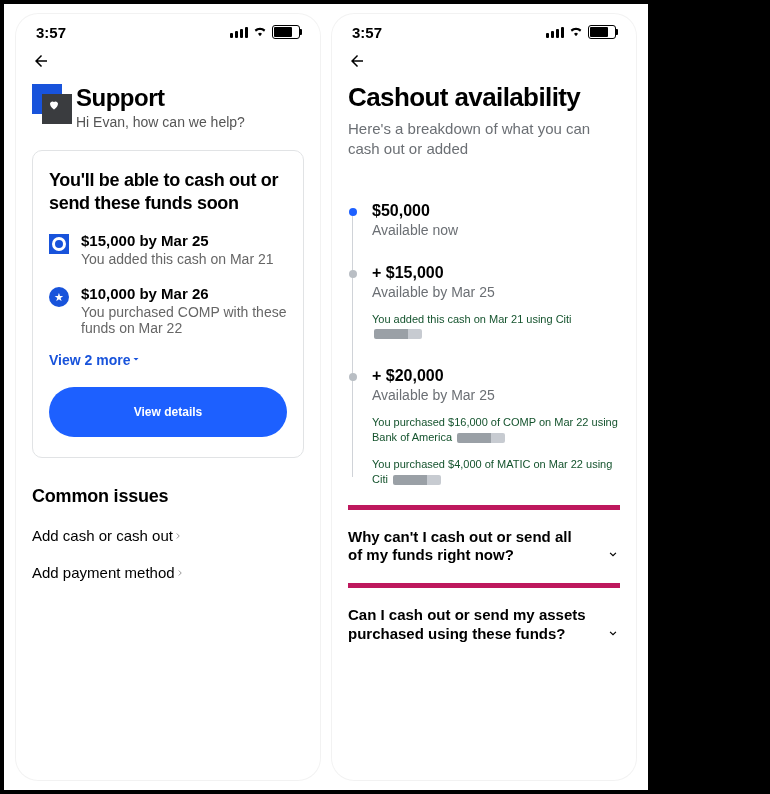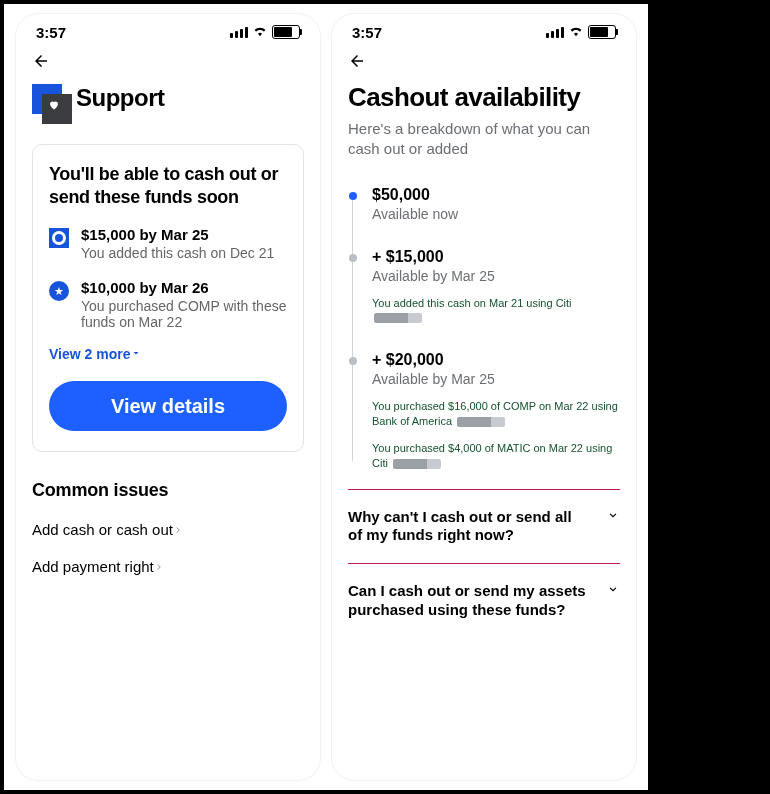--- a/index.html
+++ b/index.html
@@ -33,38 +33,38 @@
 .card-title{font-size:18px;font-weight:700;line-height:1.25;letter-spacing:-0.3px;}
 .fund-row{display:flex;gap:12px;margin-top:18px;}
 .fund-icon{width:20px;height:20px;flex:0 0 20px;margin-top:2px;display:flex;align-items:center;justify-content:center;}
 .fund-icon.cash{background:#1853db;}
 .fund-icon.cash::after{content:"";width:8px;height:8px;border:3px solid #fff;border-radius:50%;}
 .fund-icon.star{width:20px;height:20px;background:#1853db;border-radius:50%;color:#fff;font-size:11px;line-height:20px;text-align:center;}
 .fund-amount{font-size:15px;font-weight:700;}
 .fund-desc{font-size:14px;color:#666;margin-top:2px;}
 .view-more{display:inline-flex;align-items:center;color:#1853db;font-size:14px;font-weight:600;margin-top:16px;}
 .view-more svg{width:12px;height:12px;}
-.primary-btn{margin-top:18px;background:#1d60ff;color:#fff;border-radius:40px;height:50px;display:flex;align-items:center;justify-content:center;font-size:20px;font-weight:600;}
+.primary-btn{margin-top:18px;background:#1d60ff;color:#fff;border-radius:40px;height:50px;display:flex;align-items:center;justify-content:center;font-size:12px;font-weight:600;}
 .section-title{font-size:18px;font-weight:700;margin-top:28px;letter-spacing:-0.2px;}
 .list-item{display:flex;align-items:center;justify-content:flex-start;padding:20px 0 0 0;font-size:15px;}
 .list-item .chev svg{width:10px;height:10px;opacity:.5;}
 
 .r-title{font-size:26px;font-weight:700;letter-spacing:-0.6px;margin-top:2px;}
 .r-sub{font-size:15px;color:#6b6f74;margin-top:6px;line-height:1.35;}
-.timeline{margin-top:26px;position:relative;padding-left:10px;}
+.timeline{margin-top:42px;position:relative;padding-left:10px;}
 .timeline::before{content:"";position:absolute;left:4px;top:8px;bottom:10px;width:1px;background:#d0d3d8;}
 .tl-row{display:flex;gap:18px;margin-bottom:26px;position:relative;}
 .tl-dot{width:8px;height:8px;border-radius:50%;background:#b9bec4;position:absolute;left:-9px;top:6px;}
 .tl-dot.active{background:#1d60ff;}
 .tl-body{padding-left:14px;}
 .tl-amount{font-size:16px;font-weight:700;}
 .tl-avail{font-size:14px;color:#6b6f74;margin-top:2px;}
 .tl-note{font-size:11px;color:#14532d;margin-top:12px;line-height:1.35;}
 .redact{display:inline-block;vertical-align:middle;width:48px;height:10px;background:linear-gradient(90deg,#9aa0a6 0 70%,#c7cbd1 70% 100%);border-radius:2px;filter:blur(.4px);margin-left:2px;}
-.faq{border-top:1px solid #be185d;padding:18px 0;display:flex;align-items:flex-start;gap:20px;}
+.faq{border-top:5px solid #be185d;padding:18px 0;display:flex;align-items:flex-end;gap:20px;}
 .faq-text{font-size:15px;font-weight:700;flex:1;line-height:1.25;}
 .faq .chev svg{width:14px;height:14px;}
 </style>
 </head>
 <body>
 
 <div class="stage">
 
   <div class="phone">
     <div class="status-bar">
@@ -95,30 +95,31 @@
       <div class="support-hdr">
         <div class="support-icon">
           <div class="blue"></div>
             <div class="dark"></div>
           <svg class="heart" viewBox="0 0 24 24">
               <path d="M12 21s-8-5-8-12a5 5 0 0 1 8-3 5 5 0 0 1 8 3c0 7-8 12-8 12z" fill="#fff"></path>
             </svg>
         </div>
         <div>
           <div class="support-title">Support</div>
+          <div class="support-sub">Hi Evan, how can we help?</div>
         </div>
       </div>
 
       <div class="card">
         <div class="card-title">You'll be able to cash out or send these funds soon</div>
         <div class="fund-row">
           <div class="fund-icon cash"></div>
           <div>
             <div class="fund-amount">$15,000 by Mar 25</div>
-            <div class="fund-desc">You added this cash on Dec 21</div>
+            <div class="fund-desc">You added this cash on Mar 21</div>
           </div>
         </div>
         <div class="fund-row">
           <div class="fund-icon star">★</div>
           <div>
             <div class="fund-amount">$10,000 by Mar 26</div>
             <div class="fund-desc">You purchased COMP with these funds on Mar 22</div>
           </div>
         </div>
         <div class="view-more">
@@ -133,21 +134,21 @@
       </div>
 
       <div class="section-title">Common issues</div>
       <div class="list-item">
         <span>Add cash or cash out</span>
         <span class="chev"><svg viewBox="0 0 24 24">
               <path d="M9 6l6 6-6 6" fill="none" stroke="#000" stroke-width="2"></path>
             </svg></span>
       </div>
       <div class="list-item">
-        <span>Add payment right</span>
+        <span>Add payment method</span>
         <span class="chev"><svg viewBox="0 0 24 24">
               <path d="M9 6l6 6-6 6" fill="none" stroke="#000" stroke-width="2"></path>
             </svg></span>
       </div>
     </div>
   </div>
 
   <div class="phone">
     <div class="status-bar">
       <div class="time">3:57</div>

